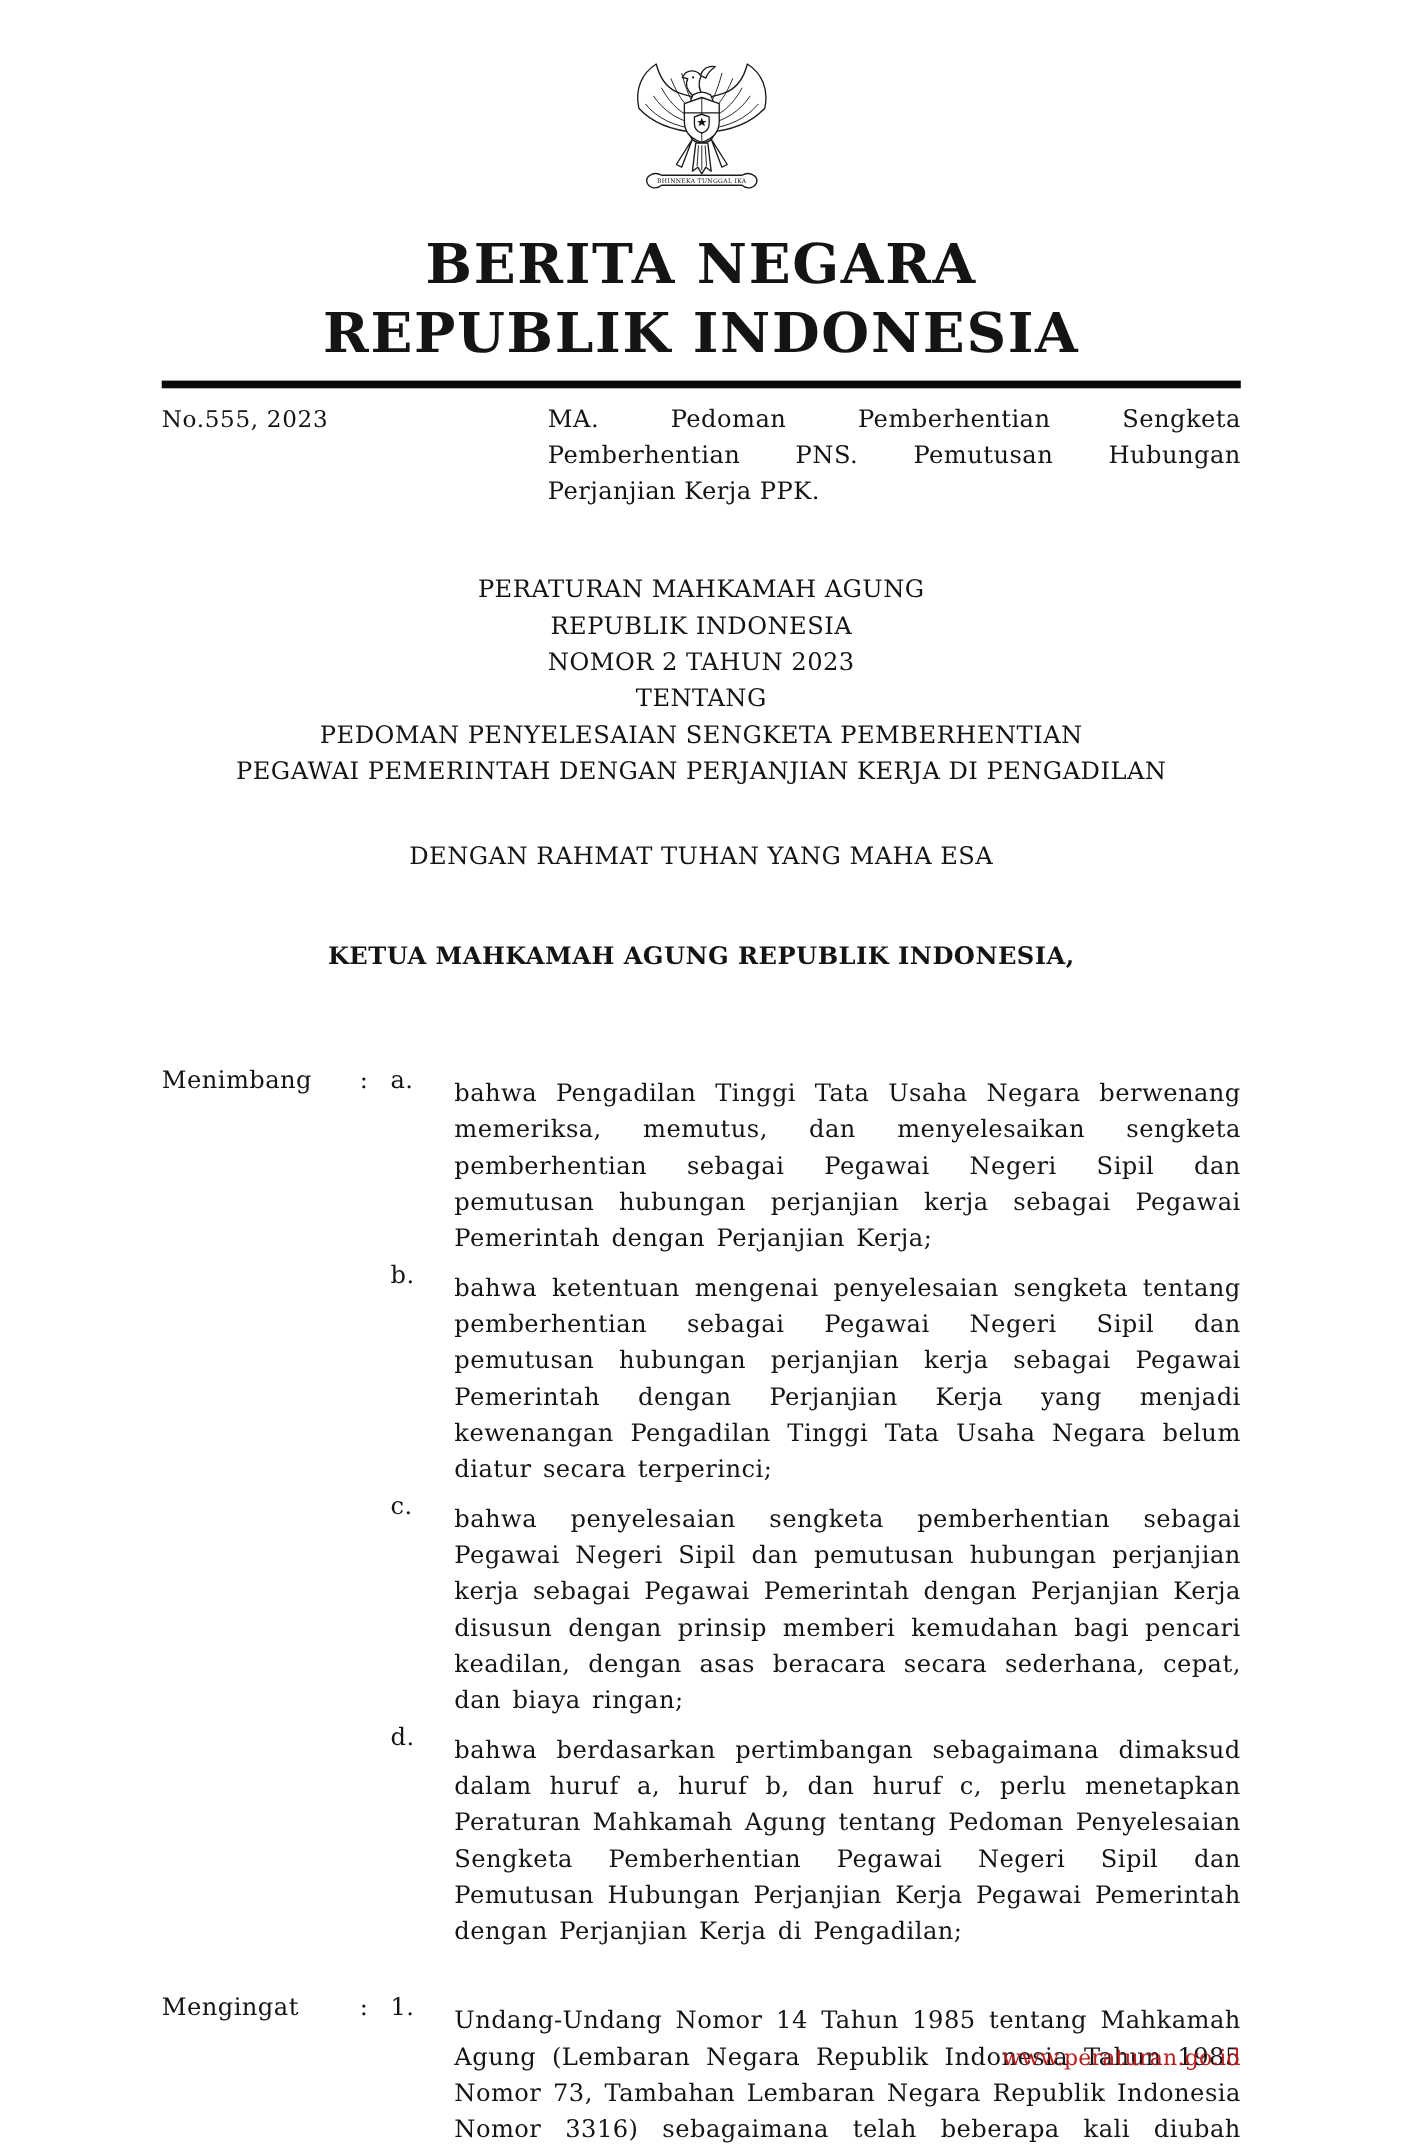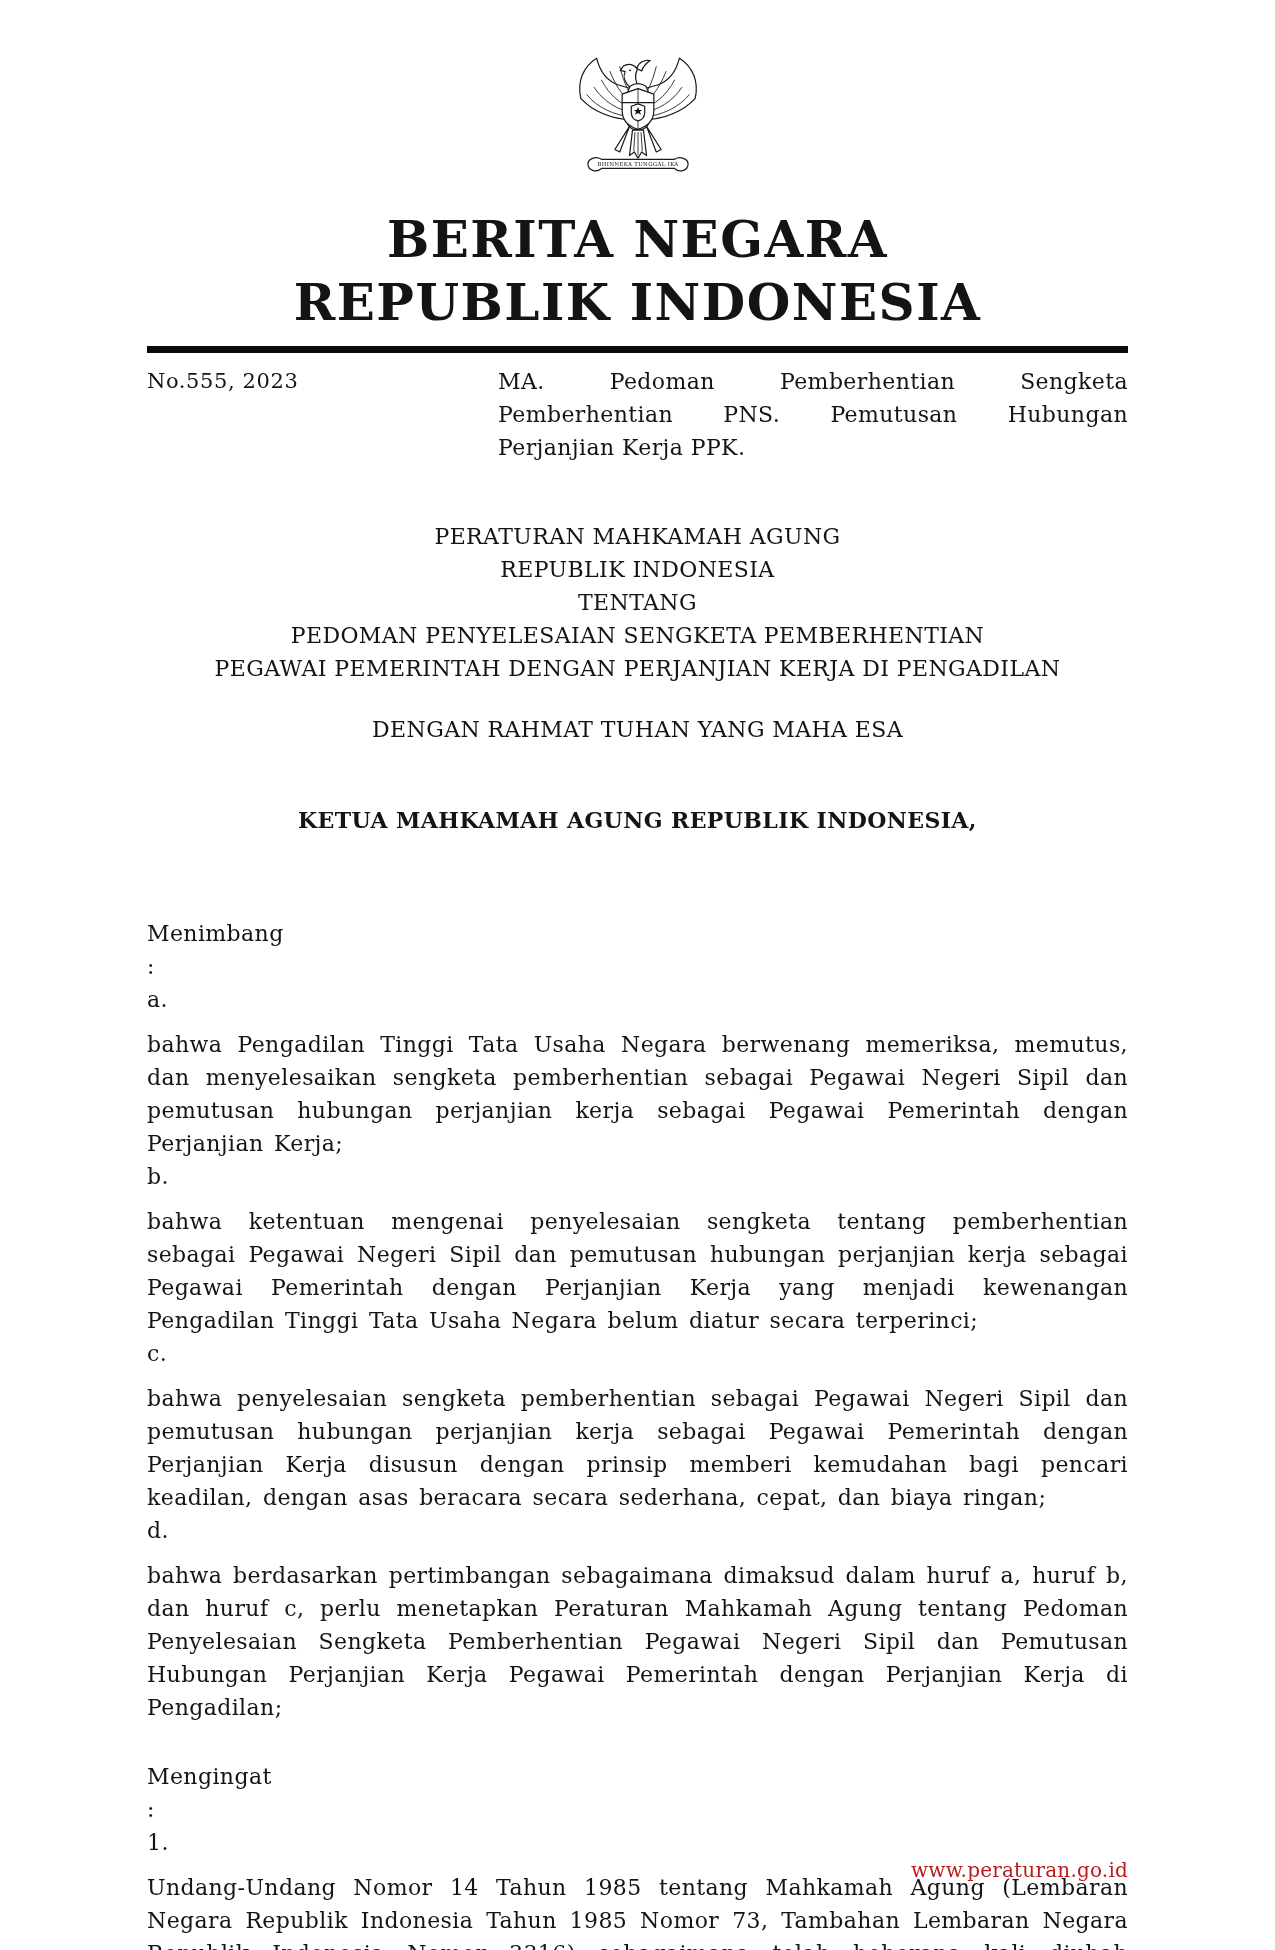--- a/index.html
+++ b/index.html
@@ -49,25 +49,25 @@
     width: 630px;
     font-size: 22px;
     line-height: 33px;
   }
   .subject-line { text-align: left; }
   .subject-line.just { text-align: justify; text-align-last: justify; }
   .title-block {
     text-align: center;
     margin-top: 56px;
   }
-  .invocation { text-align: center; margin-top: 28px; }
+  .invocation { text-align: center; margin-top: 44px; }
   .authority  { text-align: center; margin-top: 58px; font-weight: bold; }
   .clauses { margin-top: 80px; }
   .clauses.mengingat { margin-top: 36px; }
-  .row { display: flex; align-items: flex-start; flex-direction: column; }
+  .row { display: flex; align-items: flex-start; }
   .cell { line-height: 33px; }
   .cell.label  { width: 180px; flex: none; }
   .cell.colon  { width: 28px;  flex: none; }
   .cell.marker { width: 58px;  flex: none; }
   .cell.text   { flex: 1; text-align: justify; word-spacing: 3px; margin-top: 12px; }
   .page-footer {
     position: absolute;
     right: 147px;
     bottom: 68px;
     color: #b91c1c;
@@ -127,20 +127,21 @@
     <div class="subject">
       <div class="subject-line just">MA. Pedoman Pemberhentian Sengketa</div>
       <div class="subject-line just">Pemberhentian PNS. Pemutusan Hubungan</div>
       <div class="subject-line">Perjanjian Kerja PPK.</div>
     </div>
   </div>
 
   <section class="title-block">
     <div>PERATURAN MAHKAMAH AGUNG</div>
     <div>REPUBLIK INDONESIA</div>
+    <div>NOMOR 2 TAHUN 2023</div>
     <div>TENTANG</div>
     <div>PEDOMAN PENYELESAIAN SENGKETA PEMBERHENTIAN</div>
     <div>PEGAWAI PEMERINTAH DENGAN PERJANJIAN KERJA DI PENGADILAN</div>
   </section>
 
   <div class="invocation">DENGAN RAHMAT TUHAN YANG MAHA ESA</div>
 
   <div class="authority">KETUA MAHKAMAH AGUNG REPUBLIK INDONESIA,</div>
 
   <section class="clauses">

